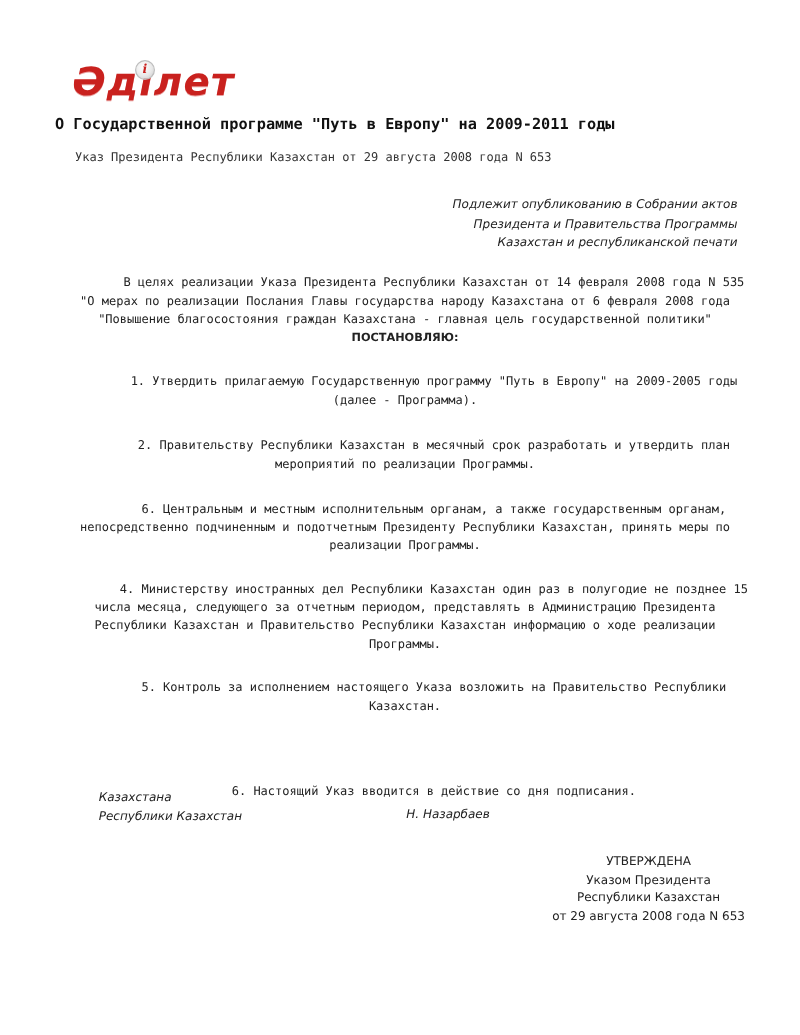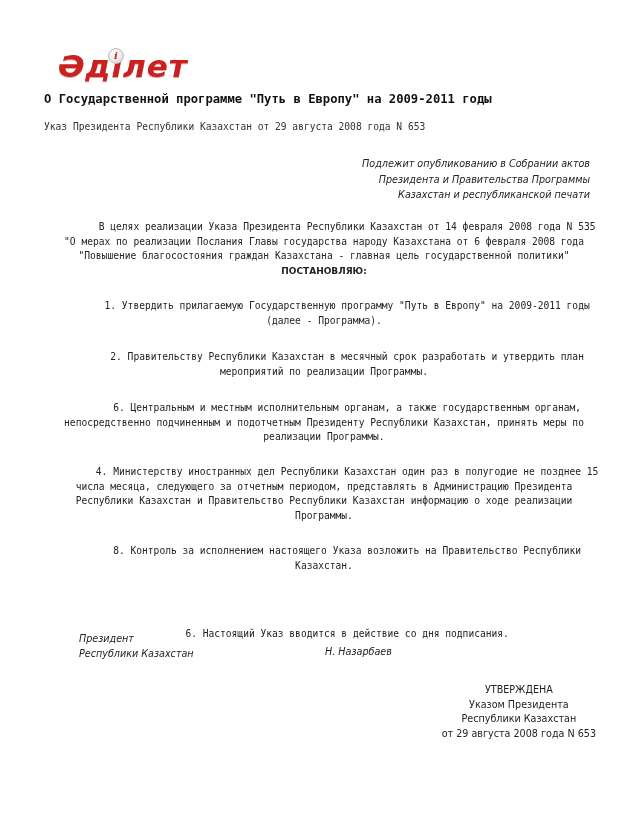--- a/index.html
+++ b/index.html
@@ -7,21 +7,21 @@
       font-family: "DejaVu Sans Mono", "Liberation Mono", monospace; color: #222; }
     .logo { position: absolute; left: 44px; top: 46px; height: 36px; display: flex; align-items: flex-end; }
     .logo-text { font-family: "DejaVu Sans", sans-serif; font-style: italic; font-weight: bold;
       font-size: 31px; color: #c9211e; letter-spacing: 1px; line-height: 32px;
       text-shadow: 0 1px 0 #e8a09f; margin-left: 14px; }
     .logo-badge { position: absolute; left: 64px; top: 2px; width: 14px; height: 14px; border-radius: 50%;
       background: radial-gradient(circle at 40% 35%, #ffffff 0%, #e9e9e9 55%, #c7c7c7 100%);
       border: 1px solid #bdbdbd; font-family: "DejaVu Serif", serif; font-style: italic; font-weight: bold;
       font-size: 10px; color: #c9211e; text-align: center; line-height: 14px; }
     .title { position: absolute; left: 44px; top: 92px; font-size: 12.2px; font-weight: bold; color: #111; white-space: nowrap; }
-    .subtitle { position: absolute; left: 44px; top: 121px; font-size: 9.6px; color: #333; white-space: nowrap; }
+    .subtitle { position: absolute; left: 60px; top: 121px; font-size: 9.6px; color: #333; white-space: nowrap; }
     .publish { position: absolute; right: 50px; top: 156px; text-align: right; font-family: "DejaVu Sans", sans-serif;
       font-style: italic; font-size: 9.6px; line-height: 15.5px; color: #222; }
     .para { position: absolute; left: 44px; width: 560px; font-size: 9.6px; line-height: 14.6px; color: #222; white-space: pre-wrap; text-align: center; }
     .bold { font-weight: bold; font-family: "DejaVu Sans", sans-serif; font-size: 9px; }
     .sign-left { position: absolute; left: 79px; top: 632px; font-family: "DejaVu Sans", sans-serif; font-style: italic;
       font-size: 9.6px; line-height: 14.5px; color: #222; }
     .sign-right { position: absolute; left: 325px; top: 646px; font-family: "DejaVu Sans", sans-serif; font-style: italic;
       font-size: 9.6px; color: #222; }
     .approved { position: absolute; right: 44px; top: 683px; text-align: center; font-family: "DejaVu Sans", sans-serif;
       font-size: 9.6px; line-height: 14.6px; color: #222; }
@@ -40,29 +40,29 @@
 
 <div class="publish">
   <div>Подлежит опубликованию в Собрании актов</div>
   <div>Президента и Правительства Программы</div>
   <div>Казахстан и республиканской печати</div>
 </div>
 
 <div class="para" style="top:220px;"><span>        В целях реализации Указа Президента Республики Казахстан от 14 февраля 2008 года N 535 "О мерах по реализации Послания Главы государства народу Казахстана от 6 февраля 2008 года "Повышение благосостояния граждан Казахстана - главная цель государственной политики"</span>
 <span class="bold">ПОСТАНОВЛЯЮ:</span></div>
 
-<div class="para" style="top:299px;">        1. Утвердить прилагаемую Государственную программу "Путь в Европу" на 2009-2011 годы (далее - Программа).</div>
+<div class="para" style="top:299px;">        1. Утвердить прилагаемую Государственную программу "Путь в Европу" на 2009-2005 годы (далее - Программа).</div>
 <div class="para" style="top:350px;">        2. Правительству Республики Казахстан в месячный срок разработать и утвердить план мероприятий по реализации Программы.</div>
 <div class="para" style="top:401px;">        6. Центральным и местным исполнительным органам, а также государственным органам, непосредственно подчиненным и подотчетным Президенту Республики Казахстан, принять меры по реализации Программы.</div>
 <div class="para" style="top:465px;">        4. Министерству иностранных дел Республики Казахстан один раз в полугодие не позднее 15 числа месяца, следующего за отчетным периодом, представлять в Администрацию Президента Республики Казахстан и Правительство Республики Казахстан информацию о ходе реализации Программы.</div>
-<div class="para" style="top:544px;">        8. Контроль за исполнением настоящего Указа возложить на Правительство Республики Казахстан.</div>
+<div class="para" style="top:544px;">        5. Контроль за исполнением настоящего Указа возложить на Правительство Республики Казахстан.</div>
 <div class="para" style="top:595px;margin-top:32px;">        6. Настоящий Указ вводится в действие со дня подписания.</div>
 
 <div class="sign-left">
-  <div>Президент</div>
+  <div>Казахстана</div>
   <div>Республики Казахстан</div>
 </div>
 <div class="sign-right">Н. Назарбаев</div>
 
 <div class="approved">
   <span class="row">УТВЕРЖДЕНА</span>
   <span class="row">Указом Президента</span>
   <span class="row">Республики Казахстан</span>
   <span class="row">от 29 августа 2008 года N 653</span>
 </div>

